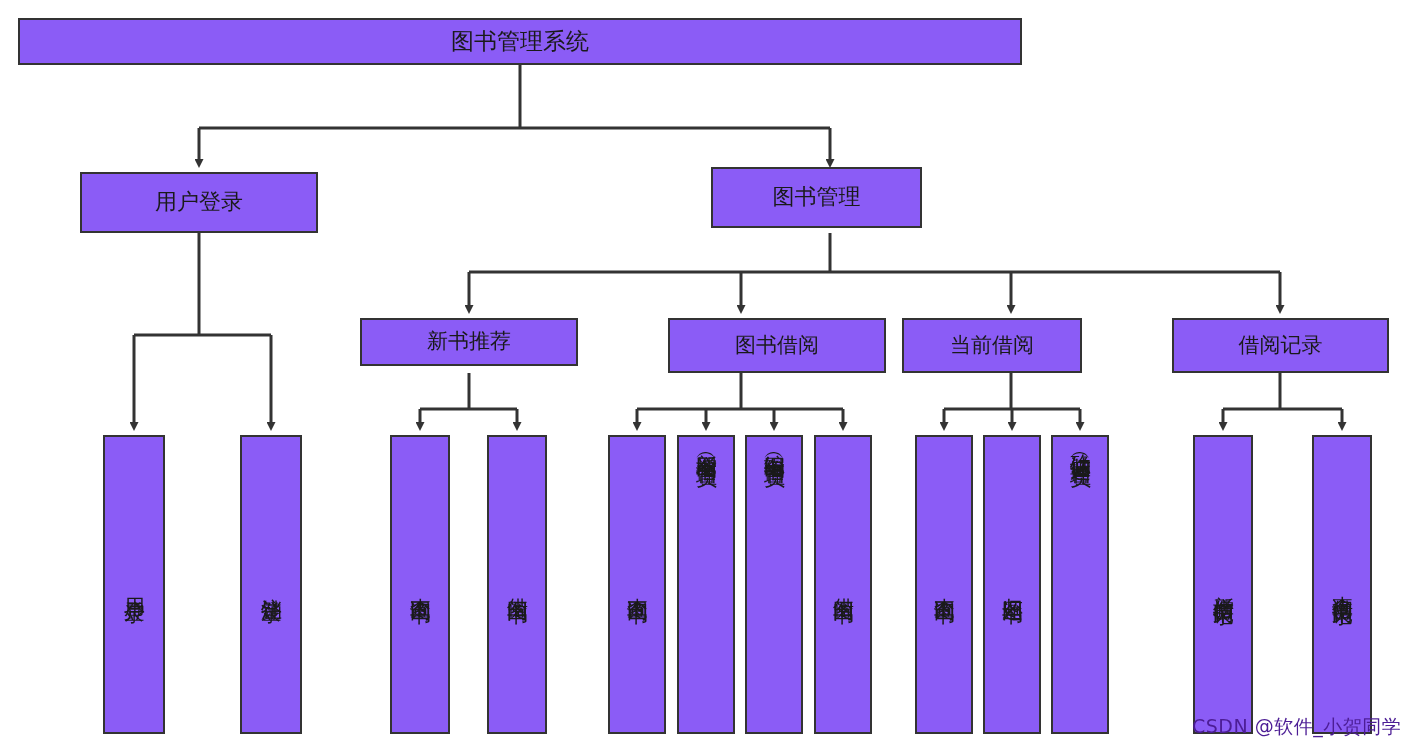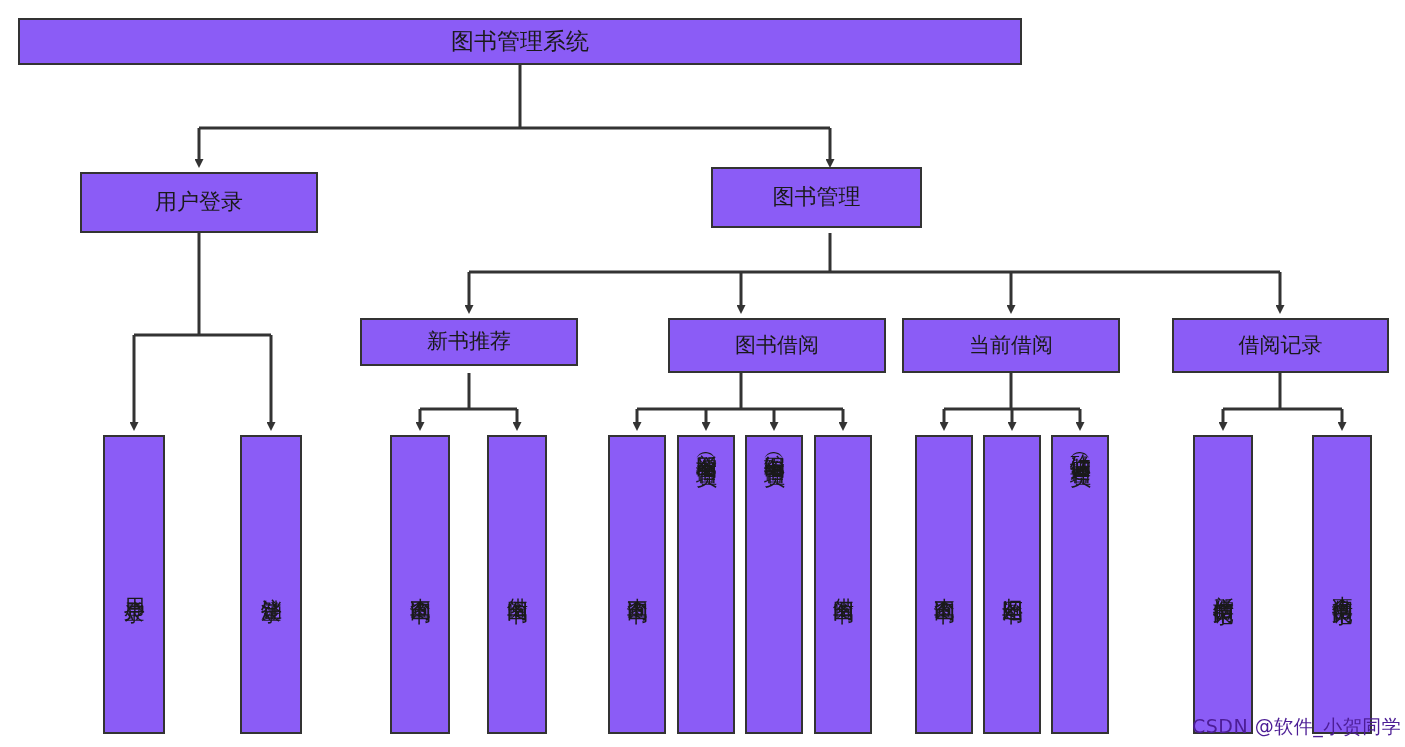--- a/index.html
+++ b/index.html
@@ -131,21 +131,21 @@
   <div class="node-box node-l2" style="left:711px; top:167px; width:211px; height:61px;">
     <span class="node-label">图书管理</span>
   </div>
 
   <div class="node-box node-l3" style="left:360px; top:318px; width:218px; height:48px;">
     <span class="node-label">新书推荐</span>
   </div>
   <div class="node-box node-l3" style="left:632px; top:318px; width:218px; height:55px;margin-left:36px;">
     <span class="node-label">图书借阅</span>
   </div>
-  <div class="node-box node-l3" style="left:902px; top:318px; width:218px; height:55px;">
+  <div class="node-box node-l3" style="left:902px; top:318px; width:180px; height:55px;">
     <span class="node-label">当前借阅</span>
   </div>
   <div class="node-box node-l3" style="left:1172px; top:318px; width:217px; height:55px;">
     <span class="node-label">借阅记录</span>
   </div>
 
   <div class="node-box node-leaf align-mid" style="left:103px; top:435px; width:62px; height:299px;">
     <span class="node-label">用户登录</span>
   </div>
   <div class="node-box node-leaf align-mid" style="left:240px; top:435px; width:62px; height:299px;">

